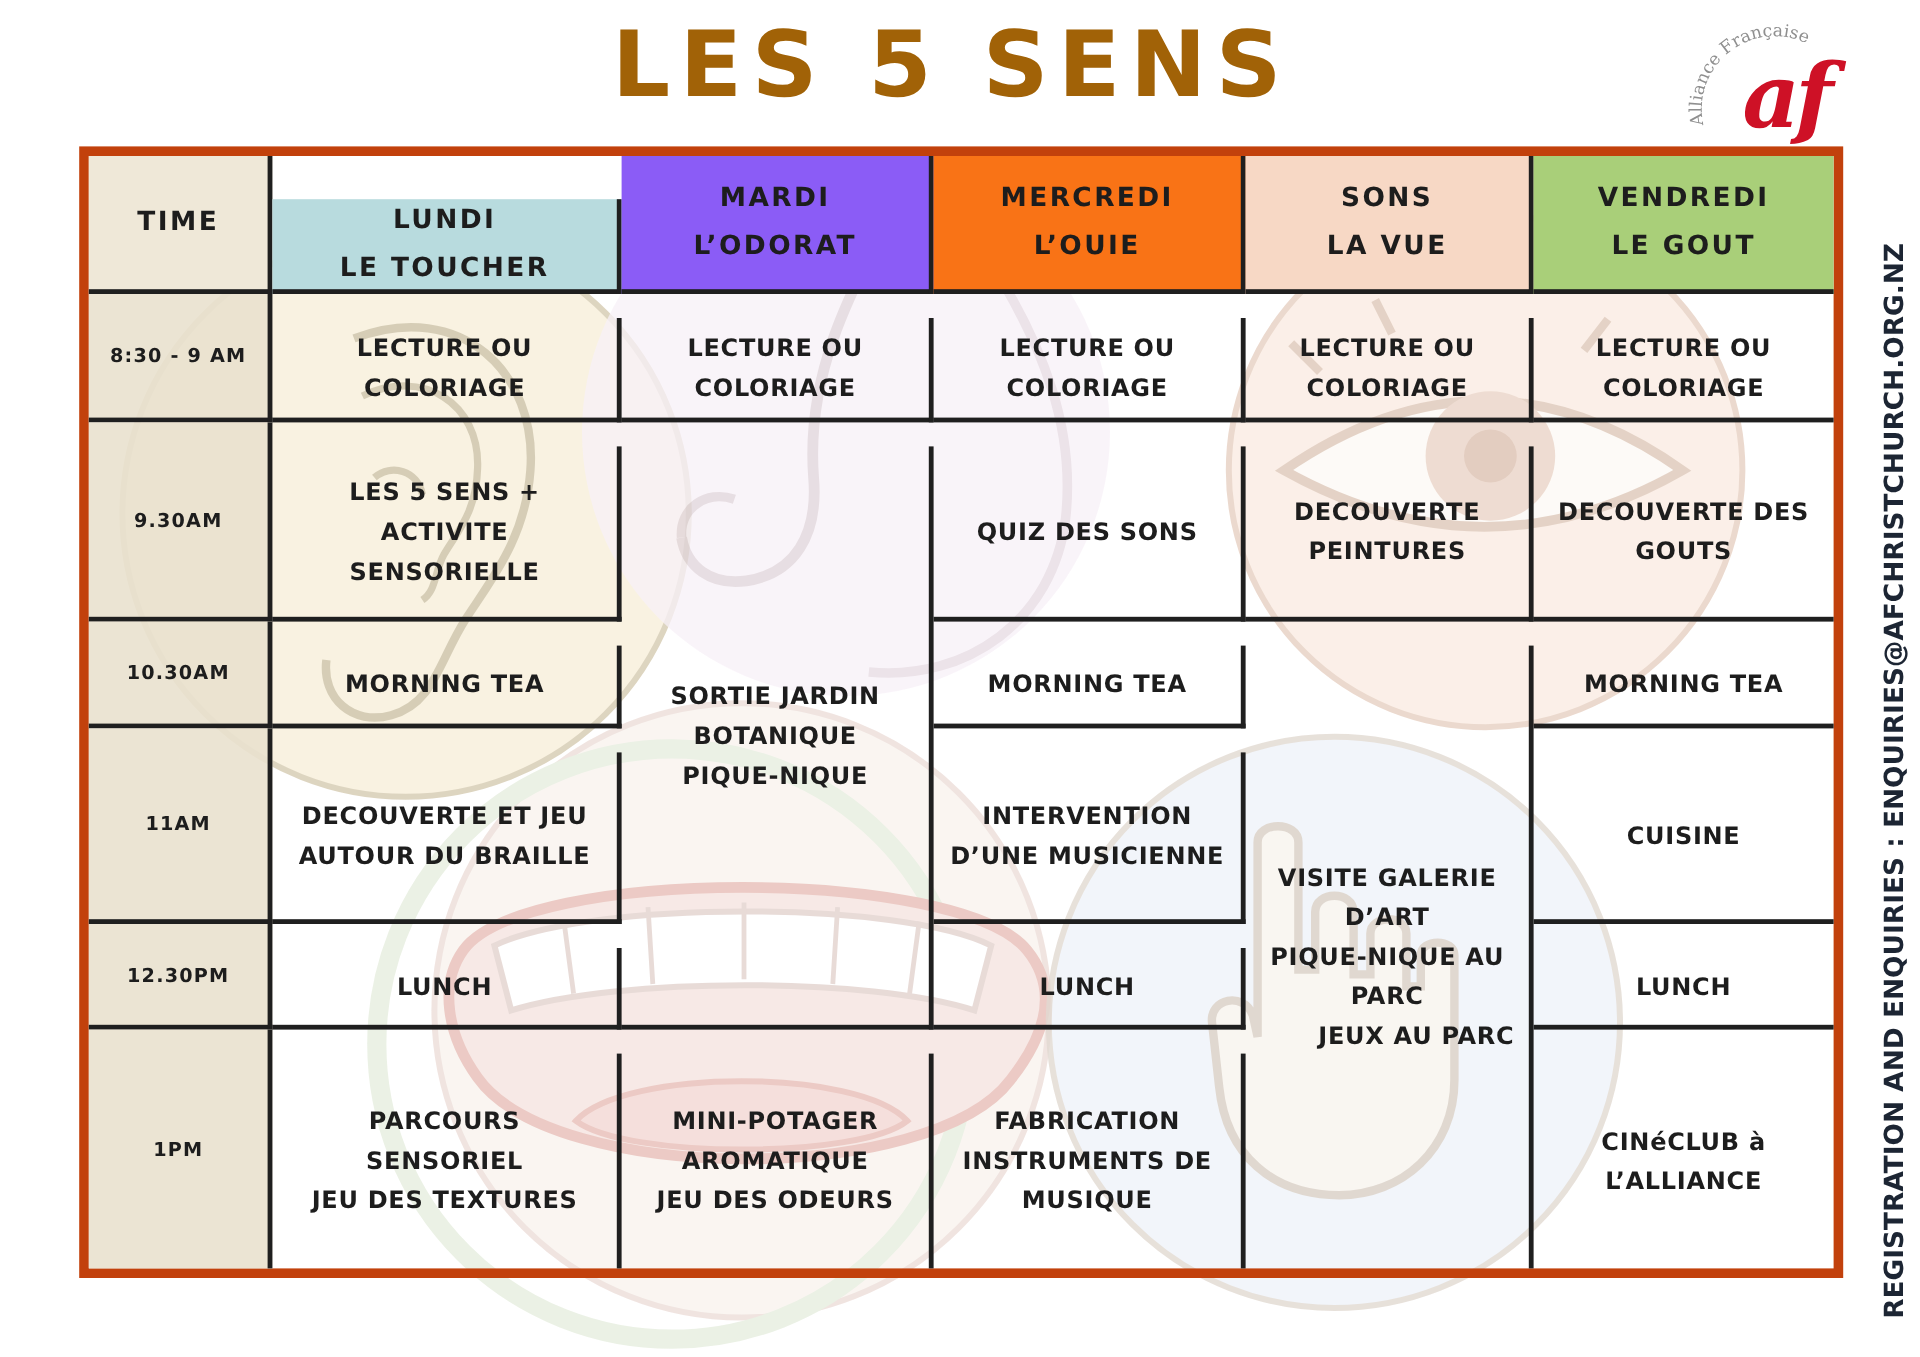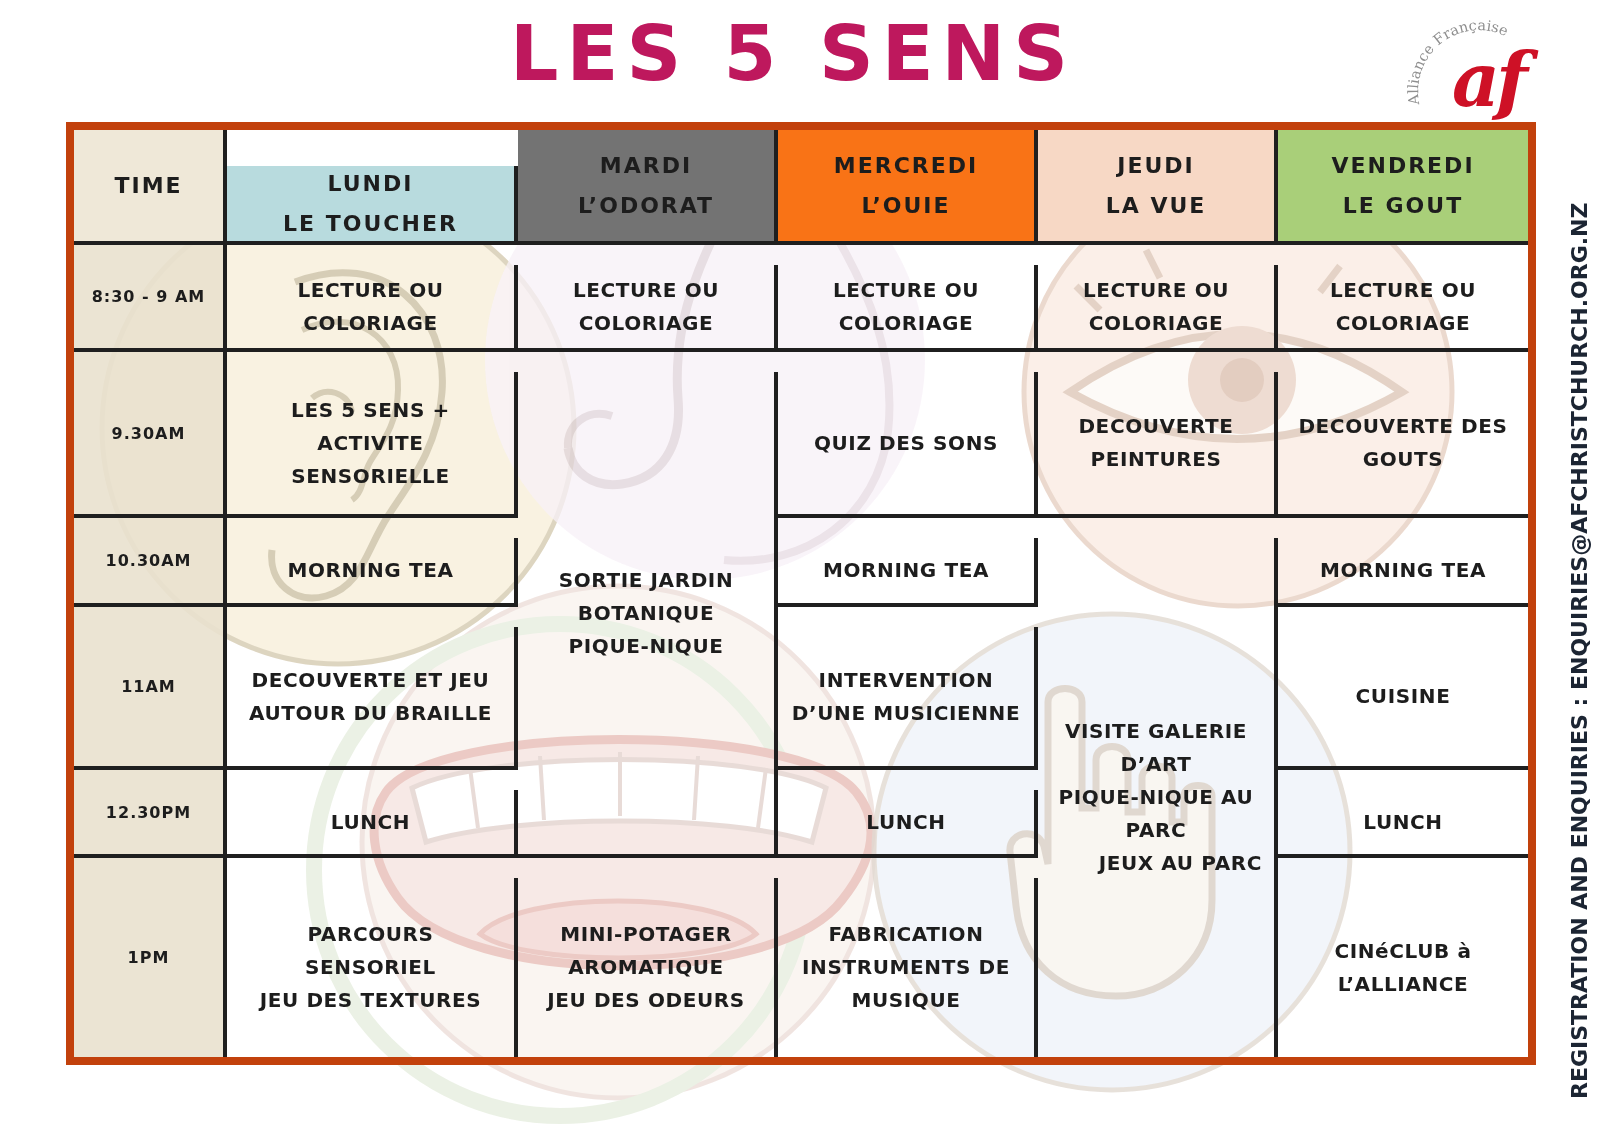--- a/index.html
+++ b/index.html
@@ -3,21 +3,21 @@
 <meta charset="utf-8">
 <style>
   html,body{margin:0;padding:0;}
   body{
     width:1600px;height:1131px;position:relative;background:#ffffff;
     font-family:"DejaVu Sans", sans-serif;overflow:hidden;color:#1d1d1d;
   }
   
   .title{
     position:absolute;left:66px;top:12px;width:1454px;text-align:center;
-    font-size:76px;font-weight:800;letter-spacing:8px;color:#be185d;line-height:1.1;
+    font-size:76px;font-weight:800;letter-spacing:8px;color:#a16207;line-height:1.1;
   }
   
   .logo{position:absolute;left:1402px;top:2px;width:156px;height:132px;}
   
   .vnote{
     position:absolute;right:8px;top:176px;height:950px;
     display:flex;align-items:center;justify-content:center;
     writing-mode:vertical-rl;transform:rotate(180deg);
     font-size:22px;font-weight:bold;letter-spacing:0px;color:#1c2533;white-space:nowrap;
   }
@@ -37,21 +37,21 @@
     align-items:center;justify-content:center;text-align:center;
     padding:6px 12px;font-weight:bold;
   }
   .cell div{margin:0;}
   .col-last{border-right:none;}
   .row-last{border-bottom:none;}
   .th{font-size:22px;letter-spacing:2px;line-height:1.8;}
   .tcell{font-size:16px;letter-spacing:1px;background:rgba(233,225,206,0.9);}
   .c-time{background:#EFE8D8;}
   .c-mon{background:#B8DBDE;margin-top:36px;}
-  .c-tue{background:#737373;}
+  .c-tue{background:#8b5cf6;}
   .c-wed{background:#f97316;}
   .c-thu{background:#F7D8C5;}
   .c-fri{background:#A9CF79;}
   .b{font-size:20px;letter-spacing:0.6px;line-height:1.65;background:transparent;margin-top:20px;}
   .gap60>*+*{margin-top:60px;}
   .gap45>*+*{margin-top:45px;}
   .gc1{grid-column:1}.gc2{grid-column:2}.gc3{grid-column:3}
   .gc4{grid-column:4}.gc5{grid-column:5}.gc6{grid-column:6}
   .gr1{grid-row:1}.gr2{grid-row:2}.gr3{grid-row:3}.gr4{grid-row:4}
   .gr5{grid-row:5}.gr6{grid-row:6}.gr7{grid-row:7}
@@ -120,21 +120,21 @@
   </div>
   <div class="cell th c-tue gc3 gr1">
     <div>MARDI</div>
     <div>L’ODORAT</div>
   </div>
   <div class="cell th c-wed gc4 gr1">
     <div>MERCREDI</div>
     <div>L’OUIE</div>
   </div>
   <div class="cell th c-thu gc5 gr1">
-    <div>JEUDI</div>
+    <div>SONS</div>
     <div>LA VUE</div>
   </div>
   <div class="cell th c-fri gc6 gr1 col-last">
     <div>VENDREDI</div>
     <div>LE GOUT</div>
   </div>
 
   <div class="cell tcell gc1 gr2">
       <div>8:30 - 9 AM</div>
     </div>

